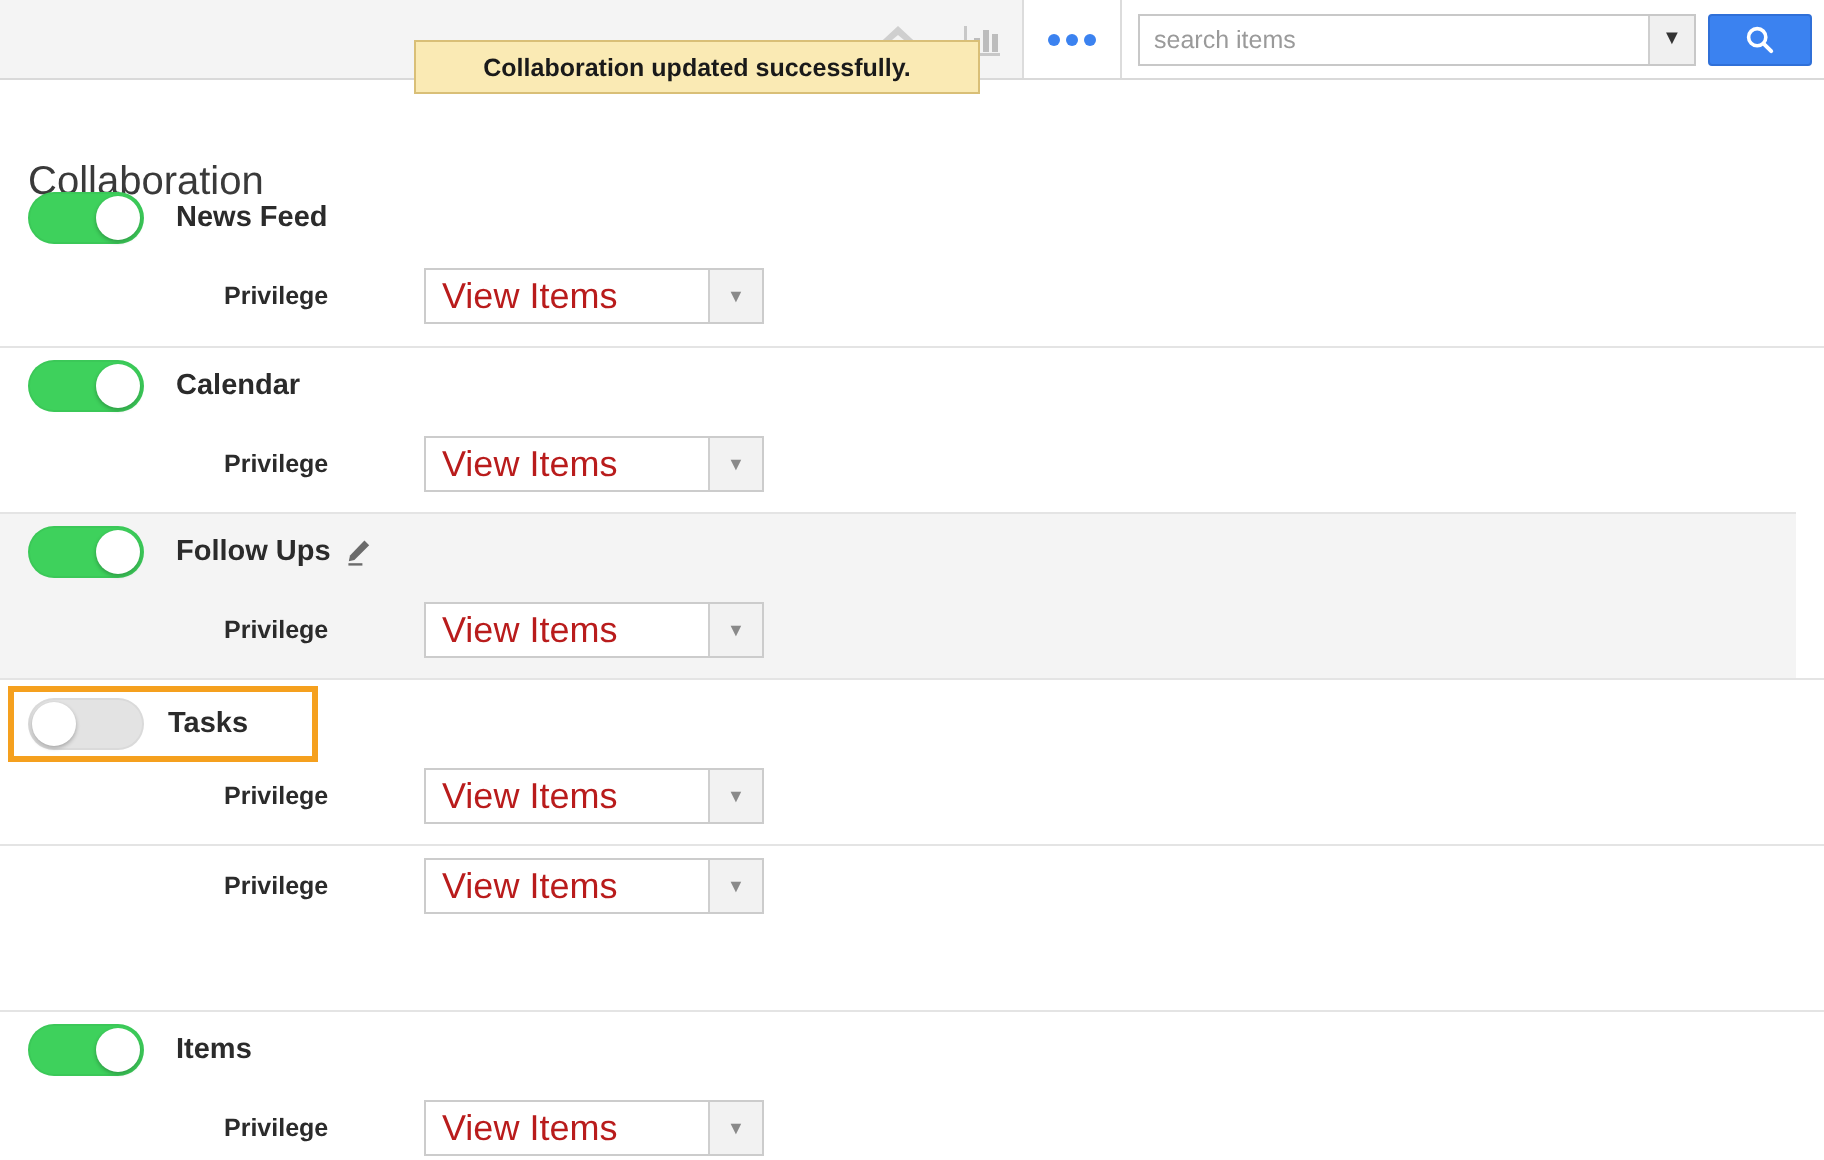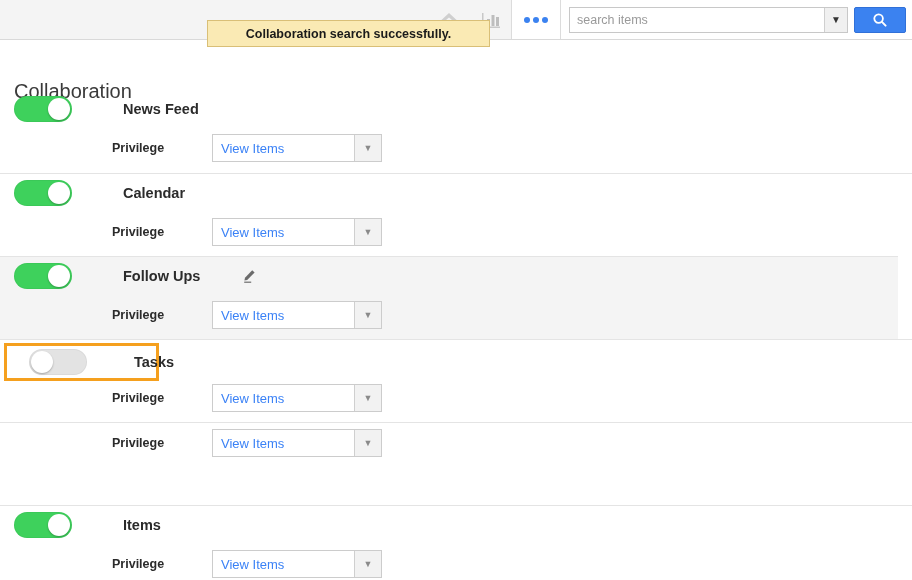--- a/index.html
+++ b/index.html
@@ -158,21 +158,20 @@
     background: #f4f4f4;
     width: 898px;
   }
 
   .row-head {
     display: flex;
     align-items: center;
     height: 38px;
     padding-left: 14px;
     box-sizing: border-box;
-    gap: 35px;
   }
 
   
   .toggle {
     width: 58px;
     height: 26px;
     border-radius: 13px;
     position: relative;
     flex: none;
     box-sizing: border-box;
@@ -225,22 +224,22 @@
     border: 1px solid #cccccc;
     background: #ffffff;
     display: flex;
     align-items: center;
     box-sizing: border-box;
     cursor: pointer;
   }
   .select-value {
     flex: 1;
     padding-left: 8px;
-    font-size: 13px;
-    color: #3b82f6;
+    font-size: 18px;
+    color: #b91c1c;
     white-space: nowrap;
     overflow: hidden;
   }
   .select-arrow {
     width: 26px;
     height: 26px;
     background: #f2f2f2;
     border-left: 1px solid #cfcfcf;
     display: flex;
     align-items: center;
@@ -255,21 +254,21 @@
     left: 4px;
     top: 3px;
     width: 155px;
     height: 38px;
     border: 3px solid #f5a01e;
     background: #ffffff;
     box-sizing: border-box;
     z-index: 5;
   }
   .focus-ring .row-head {
-    padding-left: 22px;
+    padding-left: 7px;
     height: 32px;
   }
   .focus-ring .row-label { margin-left: 12px; }
 </style>
 </head>
 <body>
 
 <div class="topbar">
   <div class="topbar-right">
 
@@ -306,21 +305,21 @@
         <svg width="16" height="16" viewBox="0 0 16 16">
           <circle cx="6.6" cy="6.6" r="4.3" fill="none" stroke="#ffffff" stroke-width="1.8"></circle>
           <line x1="9.9" y1="9.9" x2="13.6" y2="13.6" stroke="#ffffff" stroke-width="2" stroke-linecap="round"></line>
         </svg>
       </div>
     </div>
 
   </div>
 </div>
 
-<div class="toast">Collaboration search successfully.</div>
+<div class="toast">Collaboration updated successfully.</div>
 
 <div class="page-title">Collaboration</div>
 
 <div class="rows" id="rows-container">
     <div class="row">
       <div class="row-head">
         <div class="toggle on">
           <span class="knob"></span>
         </div>
         <span class="row-label">News Feed</span>

